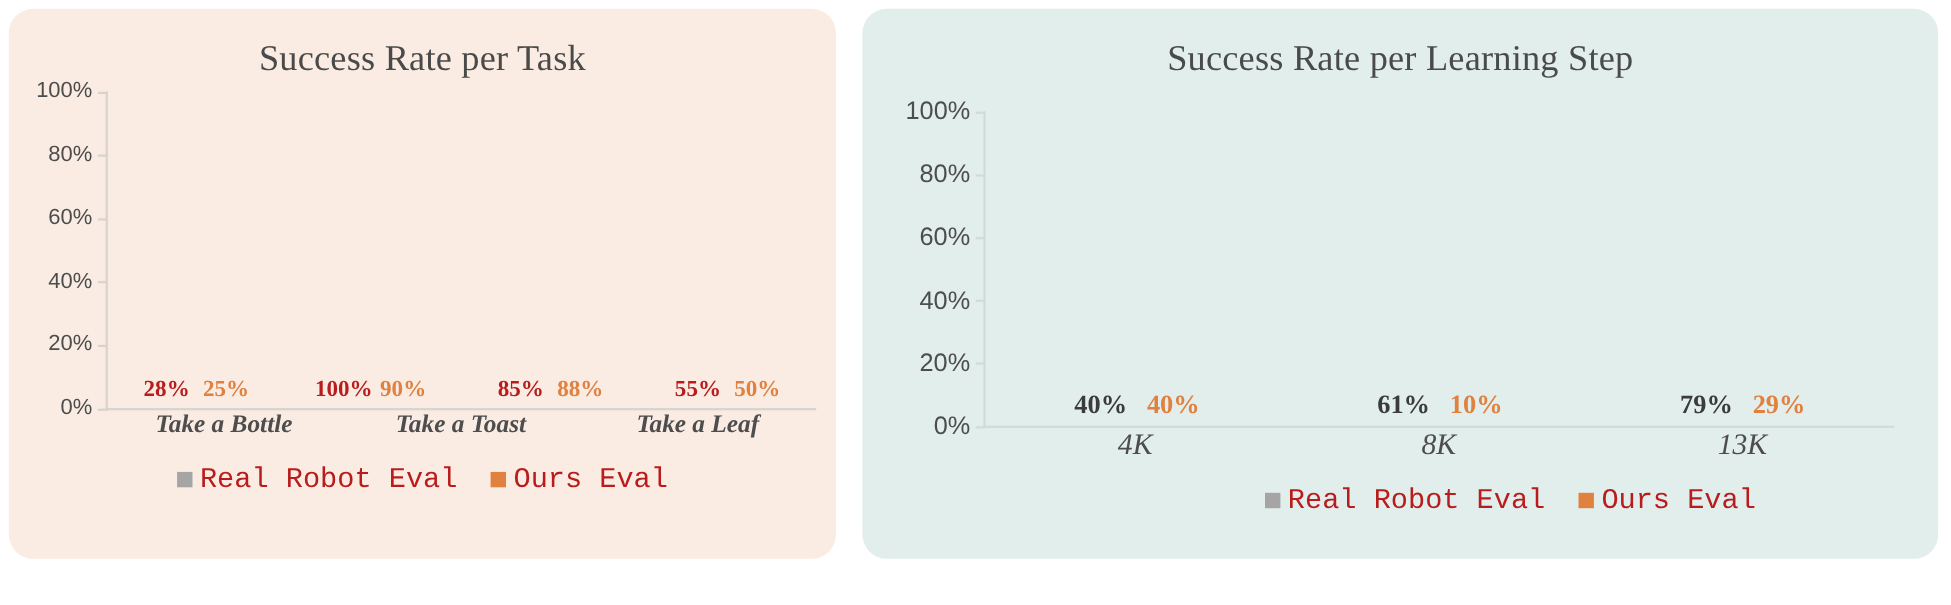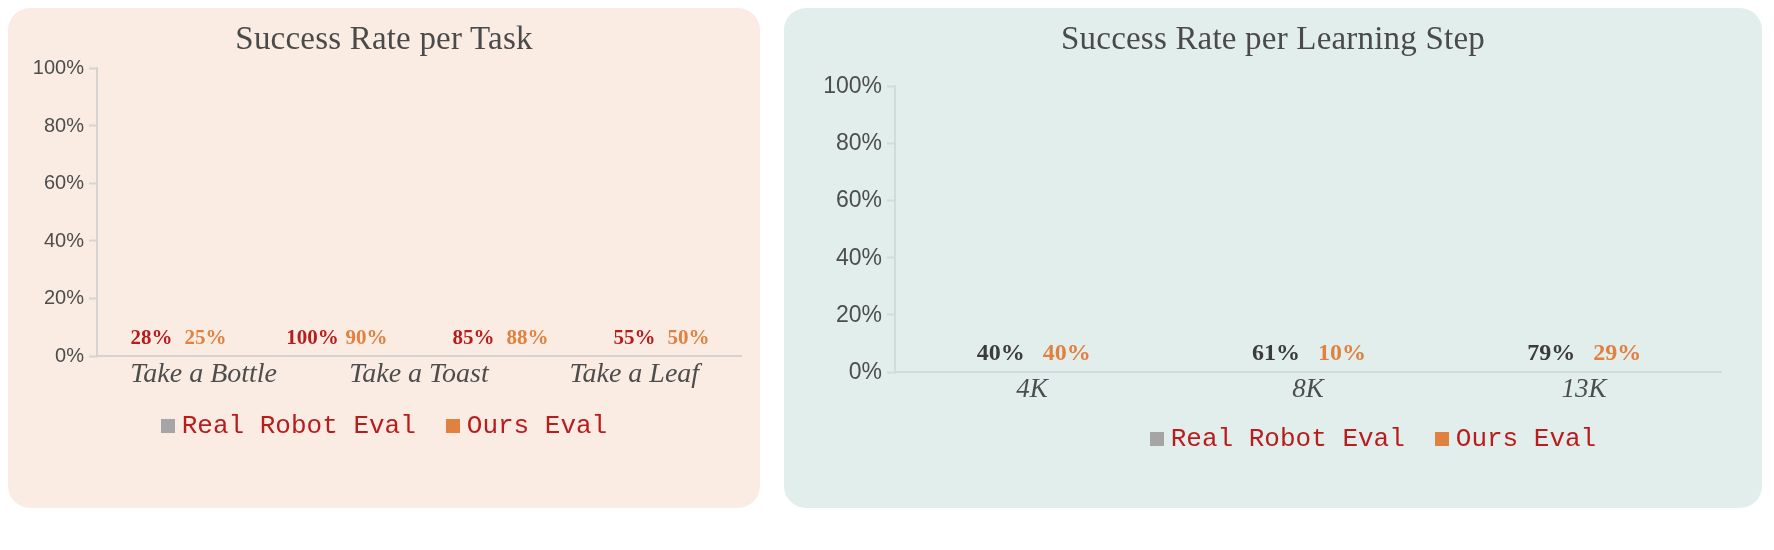--- a/index.html
+++ b/index.html
@@ -30,21 +30,21 @@
 
   .panel-left  { width: 752px; background: #faece3; }
   .panel-right { width: 978px; background: #e2eeec; }
 
   .chart-title {
     text-align: center;
     font-family: "Liberation Serif", serif;
     font-size: 33px;
     color: #4a4a4a;
     letter-spacing: .2px;
-    padding-top: 12px;
+    padding-top: 28px;
     font-weight: 400;
   }
 
   
   .plot-wrap { position: relative; }
 
   .plot-left  { margin: 10px 18px 0 88px; height: 290px; }
   .plot-right { margin: 28px 40px 0 110px; height: 288px; }
 
   .plot {
@@ -128,21 +128,21 @@
     display: flex;
     margin-top: 10px;
   }
   .xlabel {
     flex: 1 1 0;
     text-align: center;
     font-style: italic;
     font-family: "Liberation Serif", serif;
     color: #4d4d4d;
   }
-  .panel-left  .xlabel { font-size: 28px; }
+  .panel-left  .xlabel { font-size: 23px; font-weight: bold; }
   .panel-right .xlabel { font-size: 27px; }
   .xrow-left  { margin: 0 18px 0 88px; }
   .xrow-right { margin: 0 40px 0 110px; }
 
   
   .legend {
     display: flex;
     justify-content: center;
     align-items: center;
     gap: 30px;

